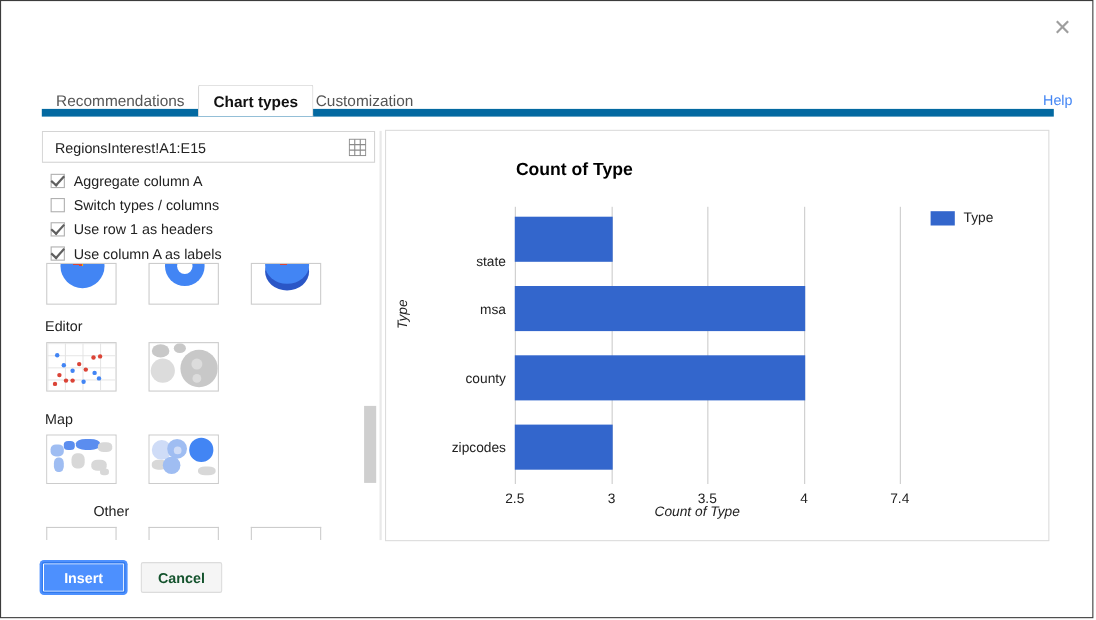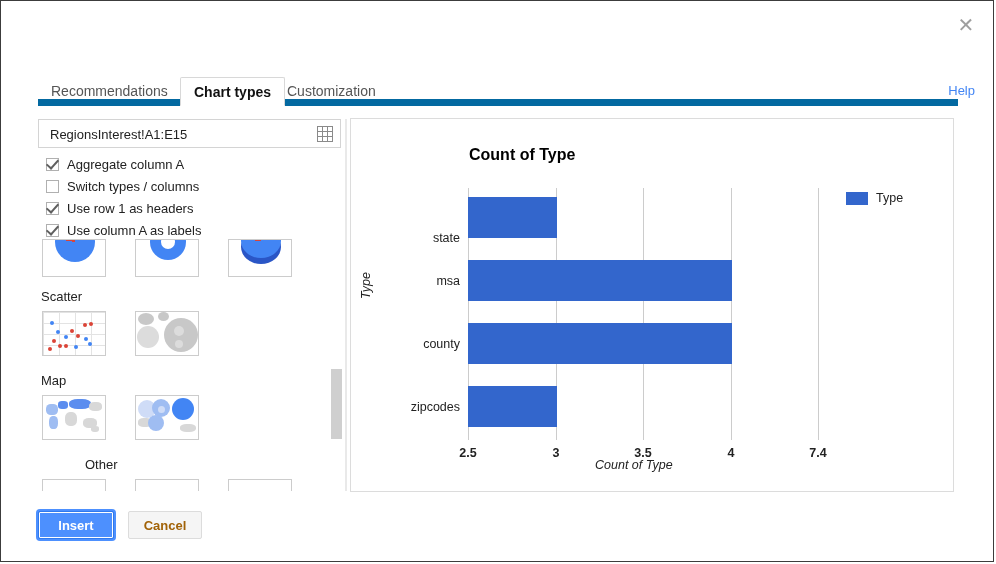--- a/index.html
+++ b/index.html
@@ -188,21 +188,21 @@
   }
   .gridline { position: absolute; top: 0; width: 1px; height: 252px; background: #cccccc; }
   .bar { position: absolute; height: 41px; background: #3366cc; }
   .cat-label {
     position: absolute; font-size: 12.5px; color: #222;
     white-space: nowrap; text-align: right; width: 100px;
   }
   .xtick {
     position: absolute; top: 258px;
     font-size: 12.5px; color: #222;
-    width: 40px; margin-left: -20px; text-align: center; font-weight: bold;
+    width: 40px; margin-left: -20px; text-align: center;
   }
   #xaxis-title {
     position: absolute; left: 244px; top: 339px;
     font-size: 12.5px; font-style: italic; color: #222;
   }
   #yaxis-title {
     position: absolute; left: 8px; top: 180px;
     font-size: 12.5px; font-style: italic; color: #222;
     transform: rotate(-90deg); transform-origin: left top;
     white-space: nowrap;
@@ -229,21 +229,21 @@
     box-sizing: border-box; border-radius: 2px;
     user-select: none;
   }
   #btn-insert {
     left: 37px; width: 76px;
     background: #4d90fe; border: 1px solid #3079ed; color: #fff;
     box-shadow: 0 0 0 1px #fff inset, 0 0 0 2px #4d90fe;
   }
   #btn-cancel {
     left: 127px; width: 74px;
-    background: #f5f5f5; border: 1px solid #dcdcdc; color: #a16207;
+    background: #f5f5f5; border: 1px solid #dcdcdc; color: #14532d;
   }
 </style>
 </head>
 <body>
 
 <div id="dialog">
 
 
   <div id="close-btn">✕</div>
 
@@ -291,21 +291,21 @@
         <span class="pie-a"></span>
       </div>
       <div class="thumb" style="left:97px; top:8px; height:38px;">
         <span class="donut-a"></span>
       </div>
       <div class="thumb" style="left:190px; top:8px; height:38px;">
         <span class="pie3-base"></span>
         <span class="pie3-top"></span>
       </div>
 
-      <div class="sect-label" style="top:58px;">Scatter</div>
+      <div class="sect-label" style="top:58px;">Editor</div>
       <div class="thumb" style="left:4px; top:80px;">
         <span class="sc-grid"></span>
         <span class="dot b" style="left:7px; top:9px;"></span>
         <span class="dot b" style="left:13px;top:18px;"></span>
         <span class="dot b" style="left:21px;top:23px;"></span>
         <span class="dot r" style="left:27px;top:17px;"></span>
         <span class="dot r" style="left:33px;top:22px;"></span>
         <span class="dot b" style="left:41px;top:25px;"></span>
         <span class="dot r" style="left:40px;top:11px;"></span>
         <span class="dot r" style="left:46px;top:10px;"></span>

